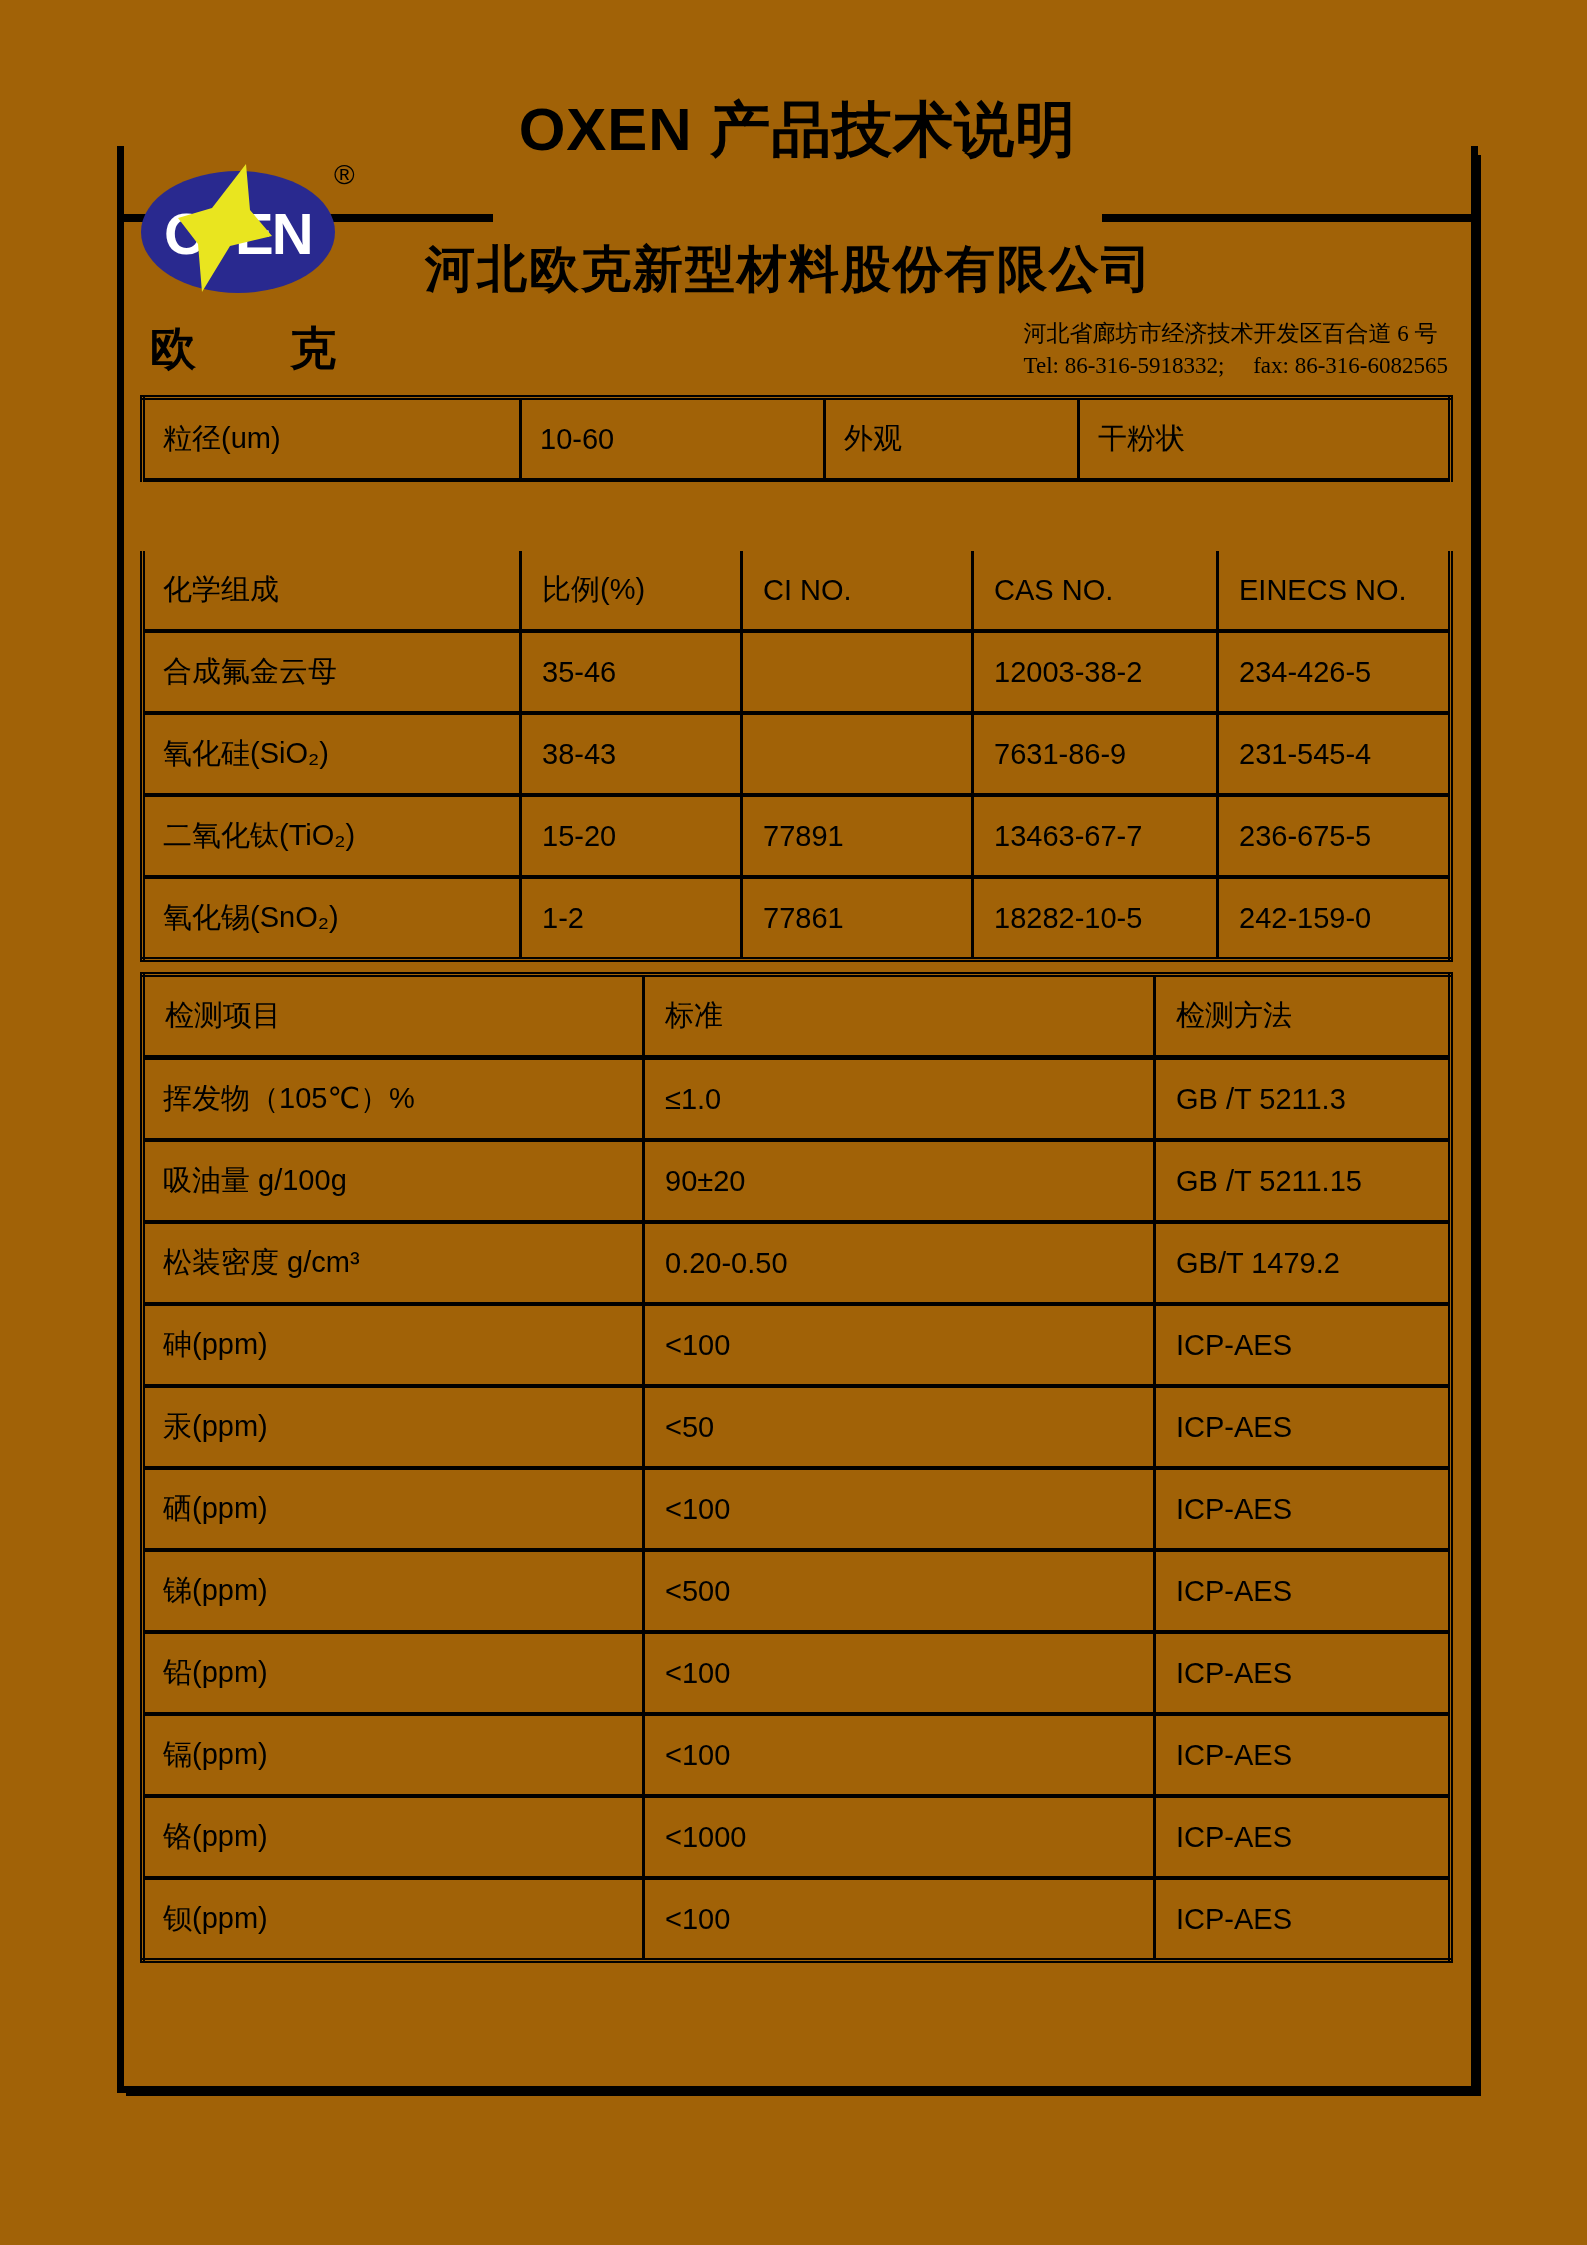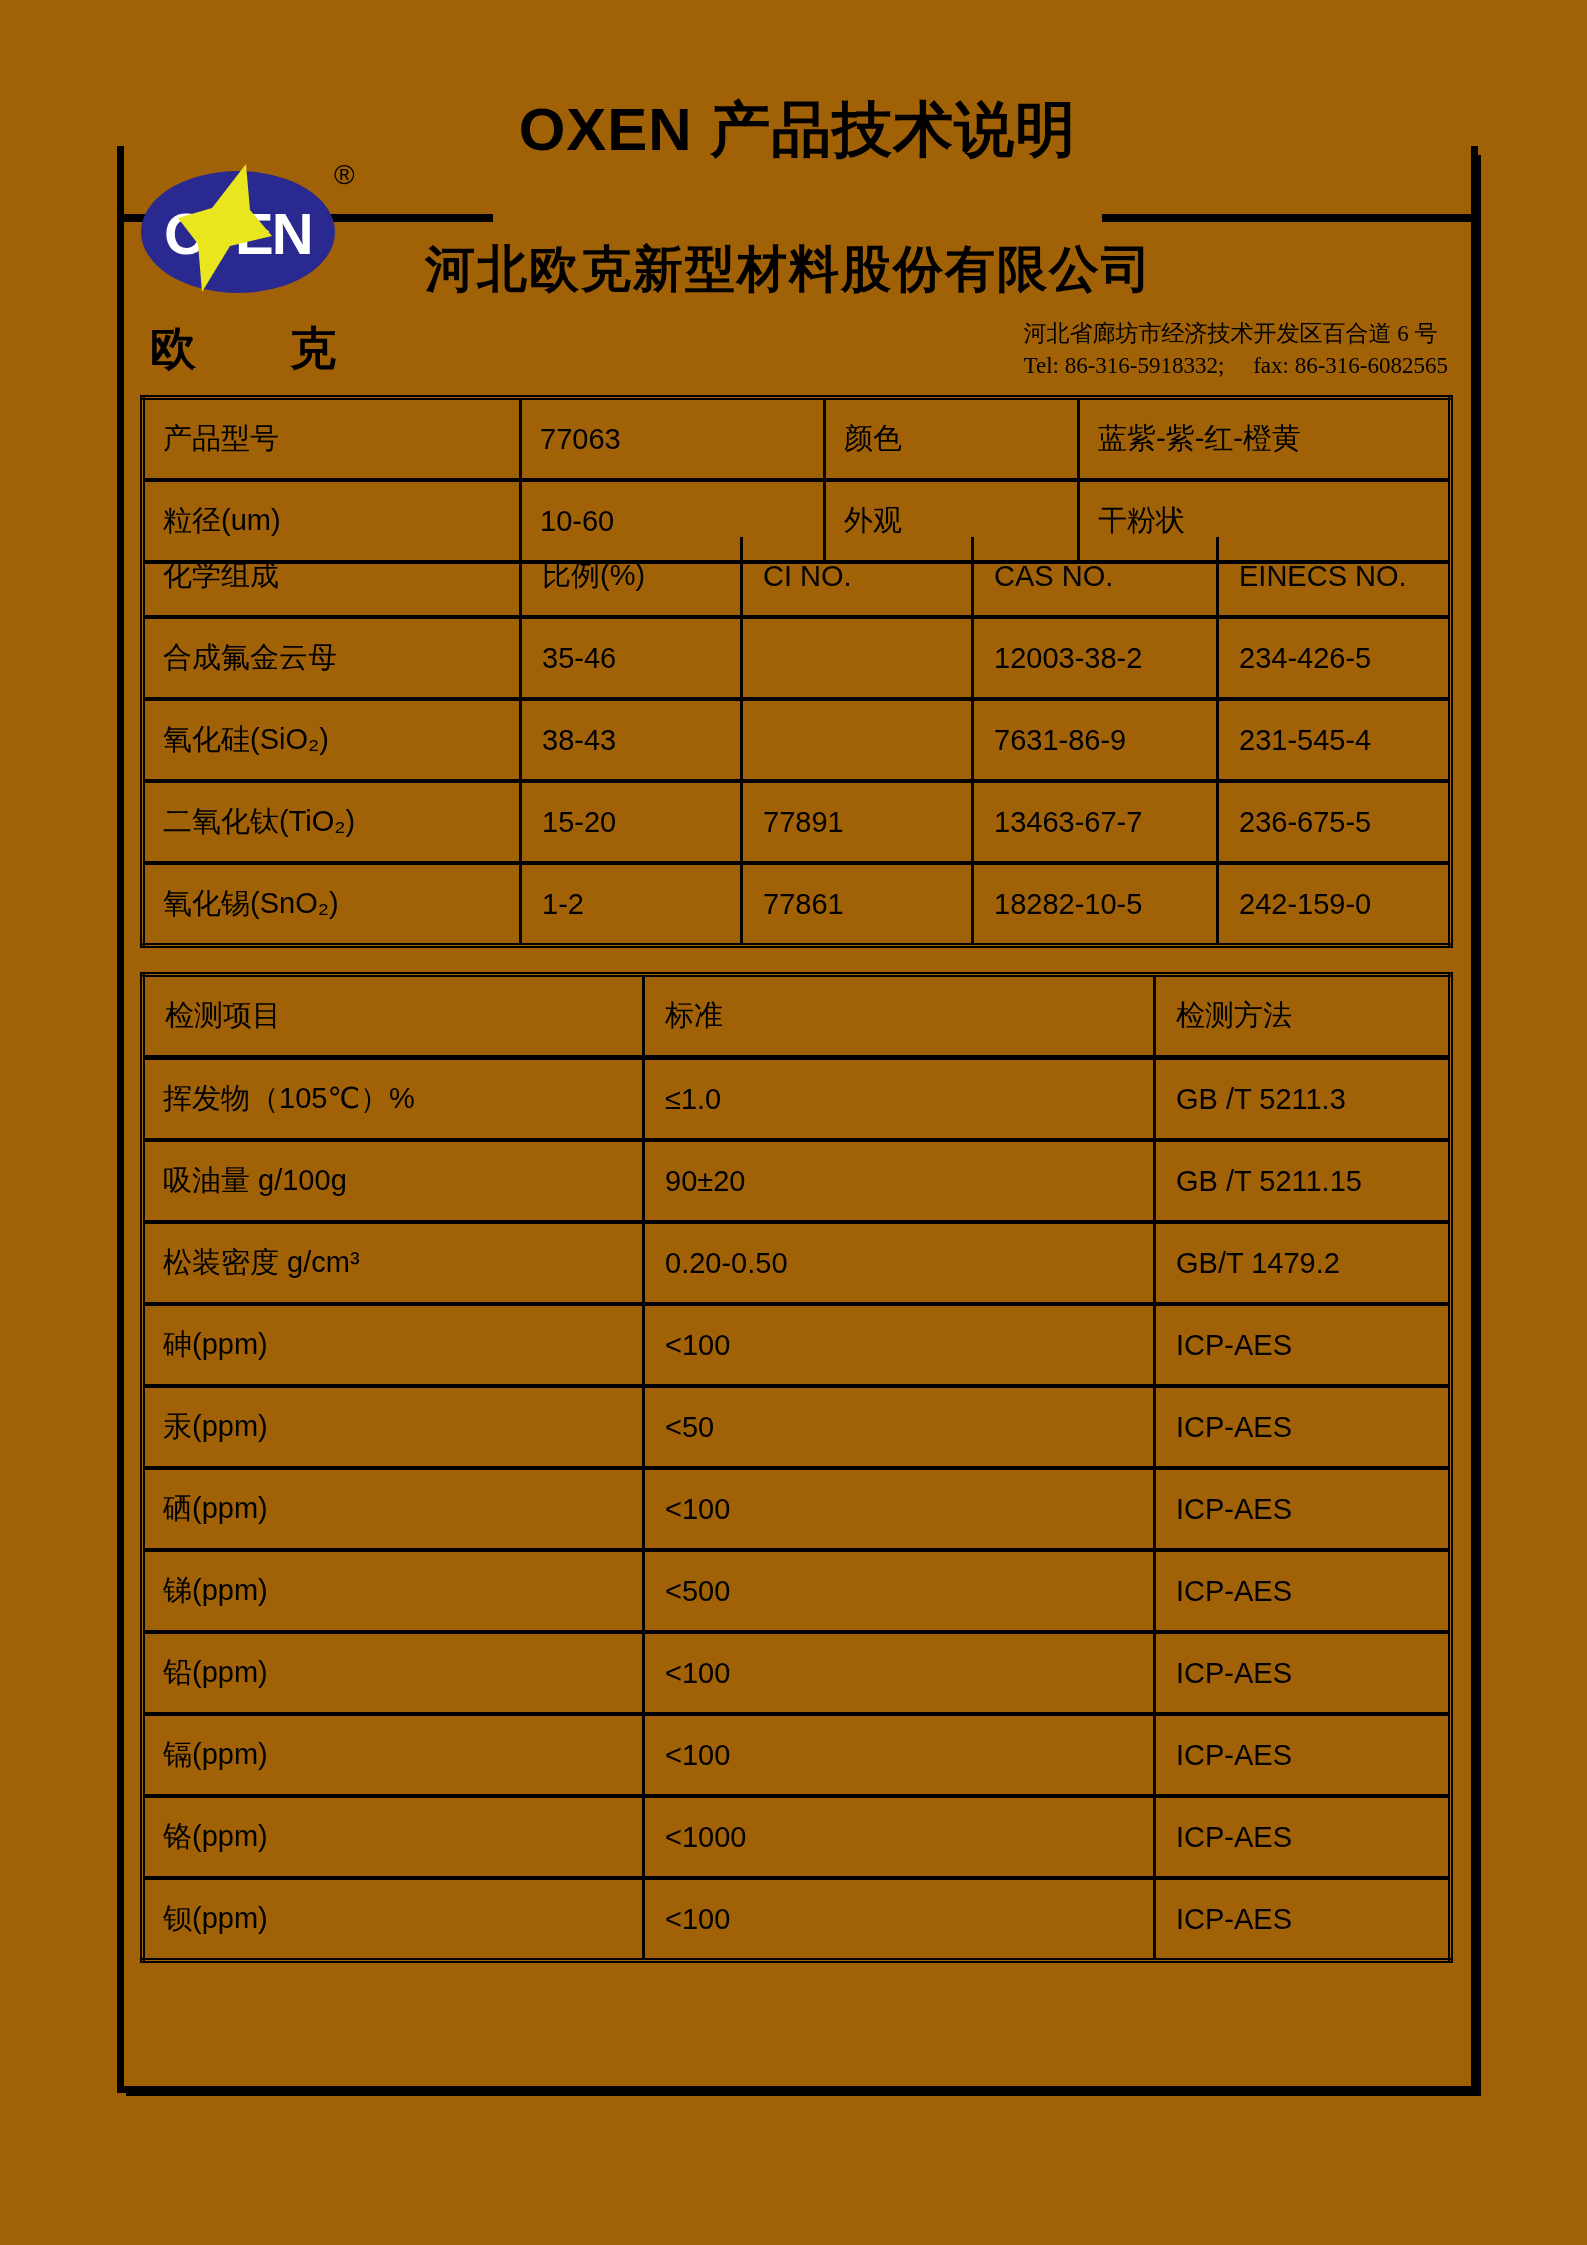--- a/index.html
+++ b/index.html
@@ -29,21 +29,21 @@
   .company-address p{margin:0;font-size:23px;line-height:32px;white-space:pre;}
 
   
   table.tbl{position:absolute;left:140px;border-collapse:collapse;table-layout:fixed;
             width:1308px;font-size:29px;}
   table.tbl{border:5px double #000;}
   .tbl td{border:3px solid #000;border-top-width:4px;border-bottom-width:4px;
           height:78px;padding:0 6px 0 18px;vertical-align:middle;overflow:hidden;}
   .tbl td.c{text-align:left;padding:0 20px;}
   table.t1a{top:395px;border-bottom:none;}
-  table.t1b{top:537px;border-top:none;}
+  table.t1b{top:551px;border-top:none;}
   table.t1b tr:first-child td{border-top-width:0;}
   table.t2{top:972px;}
   table.t2 tr.hdr td{border-bottom-width:5px;font-family:Liberation Mono, monospace;}
 </style>
 </head>
 <body>
 
 <div class="page">
 
   <div class="title-row">
@@ -75,26 +75,20 @@
   </div>
 
   <table class="tbl t1a">
     <colgroup>
         <col style="width:378px">
         <col style="width:304px">
         <col style="width:254px">
         <col style="width:372px">
       </colgroup>
     <tbody>
-        <tr>
-      <td>产品型号</td>
-      <td>77063</td>
-      <td>颜色</td>
-      <td>蓝紫-紫-红-橙黄</td>
-    </tr>
     <tr>
       <td>粒径(um)</td>
       <td>10-60</td>
       <td>外观</td>
       <td>干粉状</td>
     </tr>
   </tbody>
     </table>
 
   <table class="tbl t1b">

